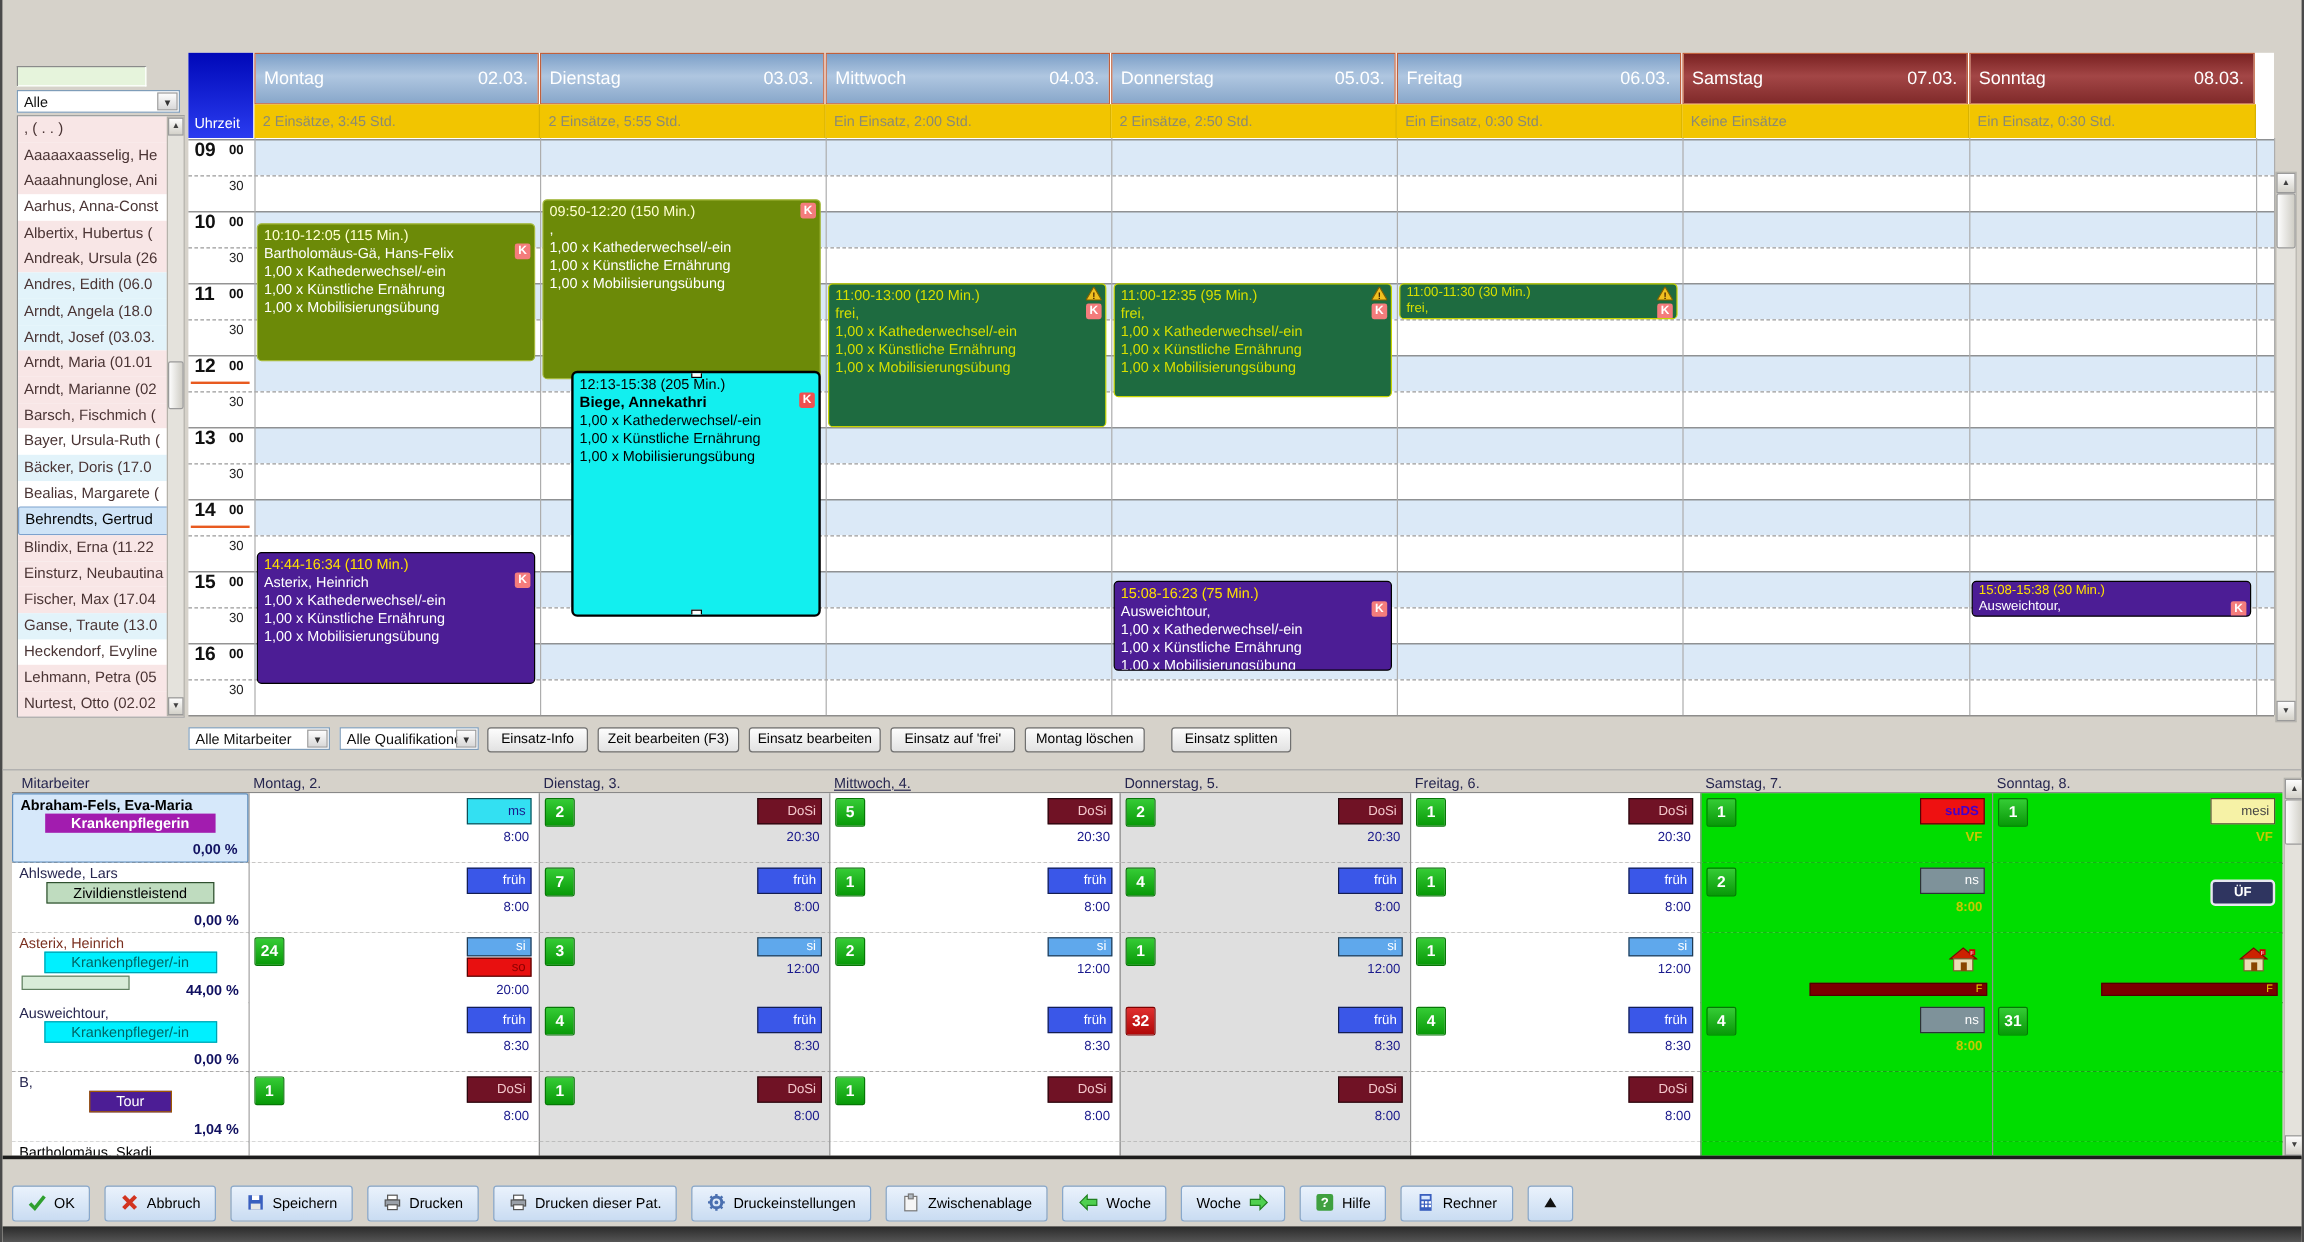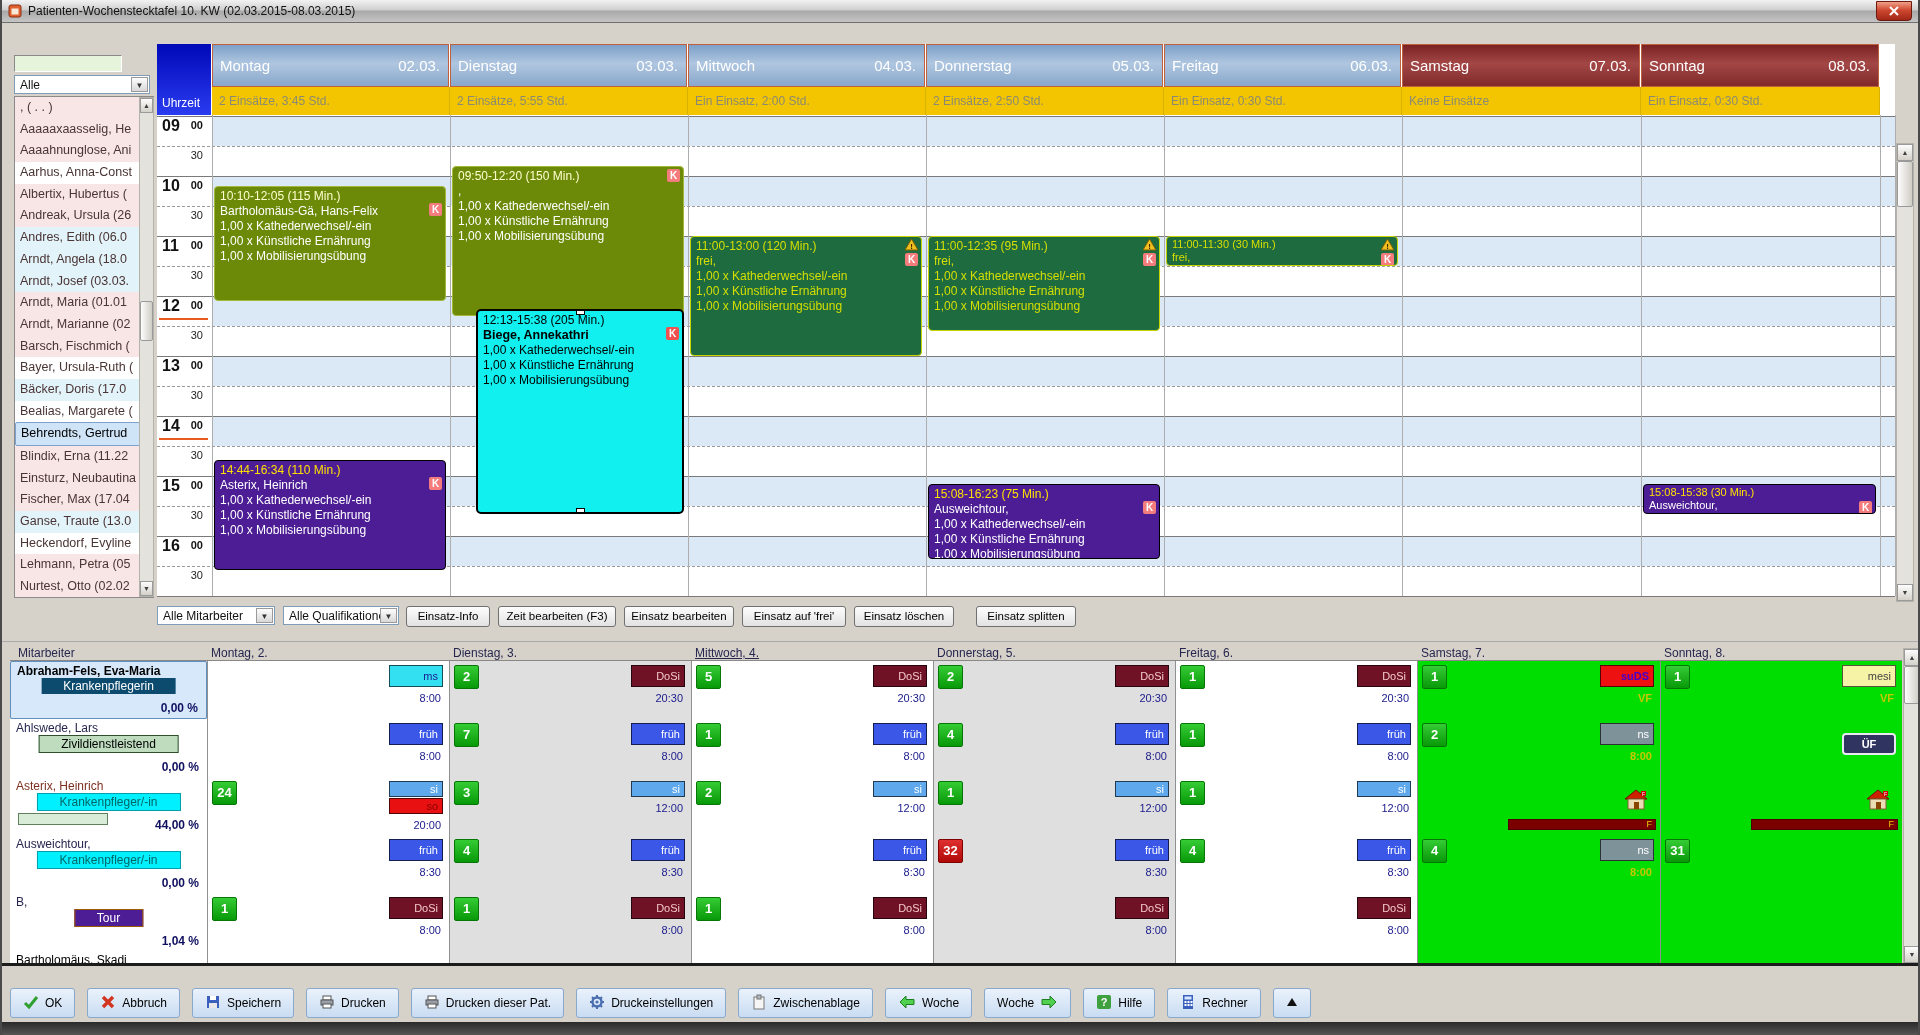--- a/index.html
+++ b/index.html
@@ -77,21 +77,21 @@
   
   .sf-hdr{font-size:12px;color:#26264F;}
   .sf-cell{box-sizing:border-box;border-left:1px solid #909090;overflow:hidden;}
   .sf-cell.white{background:#fff;} .sf-cell.gray{background:#DFDFDF;} .sf-cell.green{background:#00DD00;}
   .sf-namecell{box-sizing:border-box;background:#fff;overflow:hidden;}
   .sf-namecell.selected{background:#D6E8FA;border:1px solid #6090C0;border-radius:2px;}
   .sf-name{position:absolute;left:6px;top:2px;font-size:12px;color:#26264F;white-space:nowrap;}
   .sf-rowsep{height:0;border-top:1px dashed #000;}
   .rolebadge{position:absolute;top:16px;left:50%;transform:translateX(-50%);font-size:12px;
     padding:1px 22px;white-space:nowrap;}
-  .rolebadge.teal{background:#0c4a6e;color:#fff;font-weight:normal;}
+  .rolebadge.teal{background:#a21caf;color:#fff;font-weight:bold;}
   .rolebadge.palegreen{background:#BFDCBF;color:#000;border:1px solid #2F4F2F;}
   .rolebadge.cyan{background:#00F0FF;color:#006666;border:1px solid #00a0b0;}
   .rolebadge.orange{background:#4c1d95;color:#fff;border:1px solid #A05A00;}
   .subbar{position:absolute;left:8px;top:36px;width:88px;height:10px;background:#D8ECD8;border:1px solid #608060;}
   .pct{position:absolute;right:8px;bottom:3px;font-size:12px;font-weight:bold;color:#101060;}
   .cntchip{position:absolute;left:4px;top:4px;min-width:15px;height:22px;padding:0 4px;
     background:linear-gradient(#35CC35,#089908);border:1px solid #067706;color:#fff;
     font-size:13px;font-weight:bold;text-align:center;line-height:22px;border-radius:2px;}
   .cntchip.red{background:linear-gradient(#E03030,#B00808);border-color:#800000;}
   .chip{position:absolute;right:6px;width:54px;height:22px;font-size:11px;text-align:right;
@@ -115,32 +115,20 @@
     background:linear-gradient(#EAF2FC,#C9DCF2);border:1px solid #88A8CC;border-radius:3px;
     font-size:12px;color:#000;white-space:nowrap;}
   .bbar{left:8px;top:988px;display:flex;gap:12px;align-items:center;}
   .botband{left:0;top:1022px;width:1920px;height:13px;background:linear-gradient(#2a2a2a,#555);}
 </style>
 </head>
 <body>
 
 <div id="app">
 
-  <div class="abs titlebar">
-    <svg class="abs" style="left:6px;top:4px" width="14" height="14">
-      <rect x="1" y="1" width="12" height="12" rx="2" fill="#E06030" stroke="#8B2F10"></rect>
-      <rect x="3.5" y="4.5" width="7" height="6" fill="#F8E8D8"></rect>
-    </svg>
-    <span class="ttext">Patienten-Wochenstecktafel 10. KW (02.03.2015-08.03.2015)</span>
-    <div class="close-btn">
-      <svg width="12" height="12" style="margin-top:3px">
-        <path d="M2 2 L10 10 M10 2 L2 10" stroke="#fff" stroke-width="2"></path>
-      </svg>
-    </div>
-  </div>
 
   <input class="abs search-box" value="" style="">
   <div class="abs dropdown" style="left:12px;top:75px;width:136px;">
     <span class="dtext">Alle</span>
     <span class="darrow">▼</span>
   </div>
   <div class="abs plist" id="patient-list">
       <div class="pitem pink">, ( .  . )</div>
       <div class="pitem pink">Aaaaaxaasselig, He</div>
       <div class="pitem pink">Aaaahnunglose, Ani</div>
@@ -396,21 +384,21 @@
   </div>
   <div class="abs dropdown" style="left:281px;top:606px;width:116px;">
     <span class="dtext">Alle Qualifikationen</span>
     <span class="darrow">▼</span>
   </div>
   <div id="action-buttons">
       <div class="abs abtn" style="left: 404px; top: 606px; width: 84px;">Einsatz-Info</div>
       <div class="abs abtn" style="left: 496px; top: 606px; width: 118px;">Zeit bearbeiten (F3)</div>
       <div class="abs abtn" style="left: 622px; top: 606px; width: 110px;">Einsatz bearbeiten</div>
       <div class="abs abtn" style="left: 740px; top: 606px; width: 104px;">Einsatz auf 'frei'</div>
-      <div class="abs abtn" style="left: 852px; top: 606px; width: 100px;">Einsatz löschen</div>
+      <div class="abs abtn" style="left: 852px; top: 606px; width: 100px;">Montag löschen</div>
       <div class="abs abtn" style="left: 974px; top: 606px; width: 100px;">Einsatz splitten</div>
     </div>
 
   <div class="abs" style="left:0;top:641px;width:1920px;height:0;border-top:1px solid #aaa;"></div>
   <div id="staff-layer">
       <div class="abs sf-hdr" style="left: 16px; top: 646px;">Mitarbeiter</div>
       <div class="abs sf-hdr" style="left: 209px; top: 646px;">Montag, 2.</div>
       <div class="abs sf-hdr" style="left: 451px; top: 646px;">Dienstag, 3.</div>
       <div class="abs sf-hdr" style="left: 693px; top: 646px; text-decoration: underline;">Mittwoch, 4.</div>
       <div class="abs sf-hdr" style="left: 935px; top: 646px;">Donnerstag, 5.</div>

